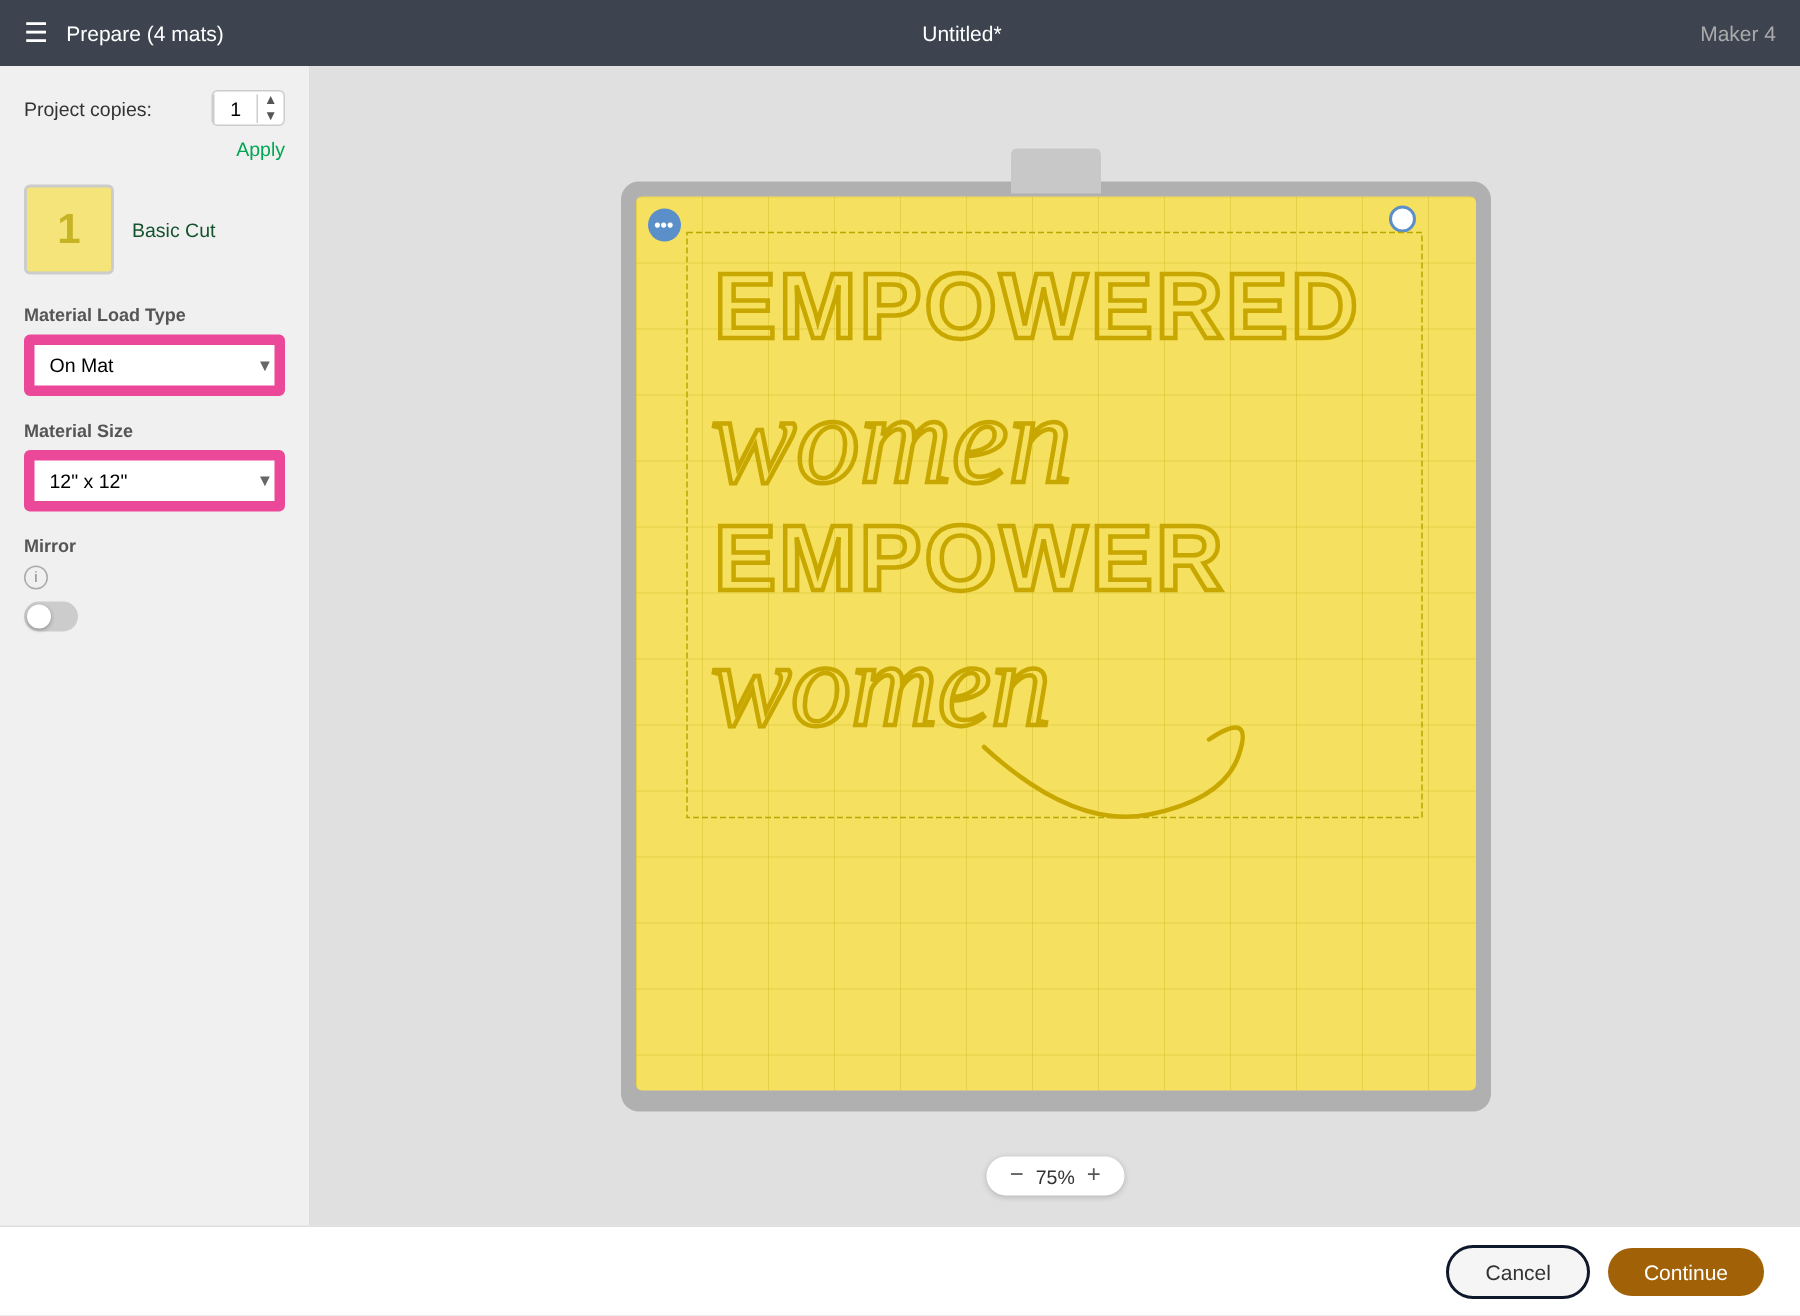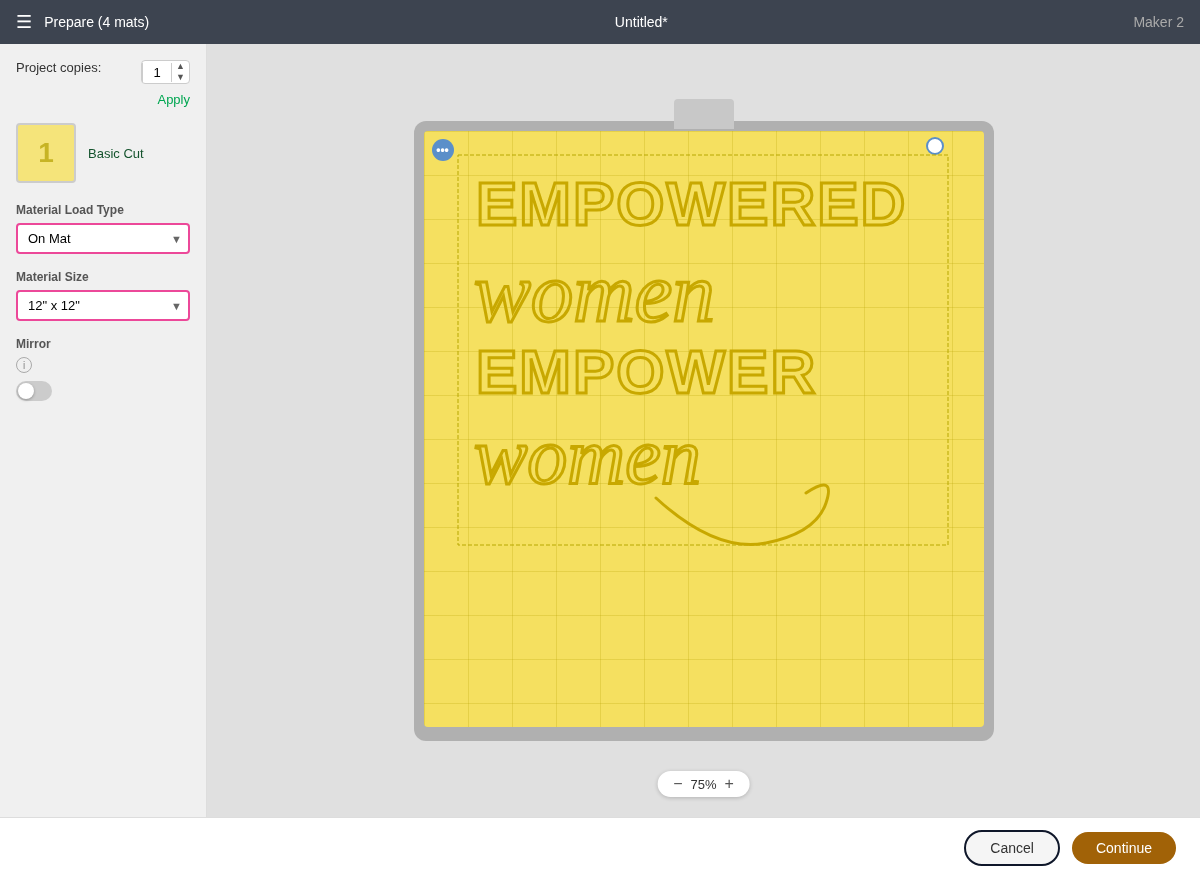--- a/index.html
+++ b/index.html
@@ -28,21 +28,21 @@
       width: 207px;
       background: #f0f0f0;
       flex-shrink: 0;
       display: flex;
       flex-direction: column;
       padding: 16px;
       border-right: 1px solid #ddd;
     }
     .project-copies-row {
       display: flex;
-      align-items: flex-start;
+      align-items: center;
       justify-content: space-between;
       margin-bottom: 8px;
     }
     .project-copies-label { font-size: 13px; color: #333; }
     .stepper { display: flex; align-items: center; border: 1px solid #ccc; border-radius: 4px; background: white; }
     .stepper-value { padding: 2px 8px; font-size: 13px; border-right: 1px solid #ccc; border-left: 1px solid #ccc; min-width: 30px; text-align: center; }
     .stepper-buttons { display: flex; flex-direction: column; }
     .stepper-btn { background: none; border: none; cursor: pointer; font-size: 9px; padding: 1px 4px; color: #555; line-height: 1; }
     .apply-btn { color: #00a651; font-size: 13px; cursor: pointer; background: none; border: none; display: block; text-align: right; width: 100%; margin-bottom: 16px; font-weight: 500; }
 
@@ -60,21 +60,21 @@
     .mat-thumbnail-num {
       position: absolute; top: 50%; left: 50%; transform: translate(-50%, -50%);
       font-size: 28px; font-weight: bold; color: rgba(180,160,0,0.7);
     }
     .mat-label { font-size: 13px; color: #14532d; }
 
     
     .field-label { font-size: 12px; color: #555; margin-bottom: 6px; font-weight: 700; }
     .select-wrapper { position: relative; margin-bottom: 16px; }
     .select-wrapper select {
-      width: 100%; padding: 6px 28px 6px 10px; border: 2px solid #ec4899; border-radius: 4px;
+      width: 100%; padding: 6px 28px 6px 10px; border: 7px solid #ec4899; border-radius: 4px;
       background: white; font-size: 13px; appearance: none; cursor: pointer;
     }
     .select-arrow {
       position: absolute; right: 8px; top: 50%; transform: translateY(-50%);
       pointer-events: none; color: #666; font-size: 11px;
     }
 
     .mirror-row { display: flex; align-items: center; gap: 8px; }
     .info-icon { width: 16px; height: 16px; border-radius: 50%; border: 1px solid #aaa; display: inline-flex; align-items: center; justify-content: center; font-size: 10px; color: #888; cursor: pointer; }
     .toggle {
@@ -196,21 +196,21 @@
   </style>
 </head>
 <body>
 
 <div class="header">
   <div class="header-left">
     <span class="hamburger-icon">☰</span>
     <span class="header-title">Prepare (4 mats)</span>
   </div>
   <div style="color:white;font-size:14px;">Untitled*</div>
-  <div class="header-right">Maker 2</div>
+  <div class="header-right">Maker 4</div>
 </div>
 
 <div class="main-layout">
 
   <div class="sidebar">
 
     <div class="project-copies-row">
       <span class="project-copies-label">Project copies:</span>
       <div class="stepper">
         <span class="stepper-value">1</span>

